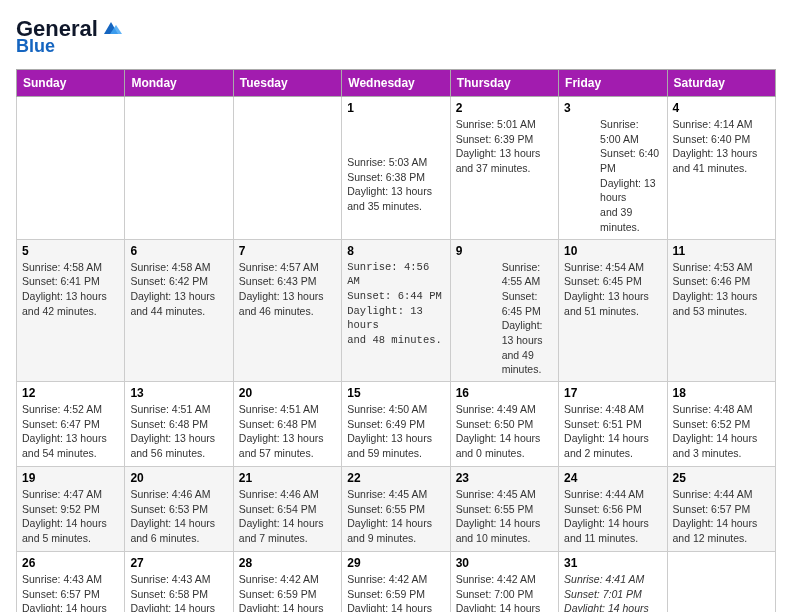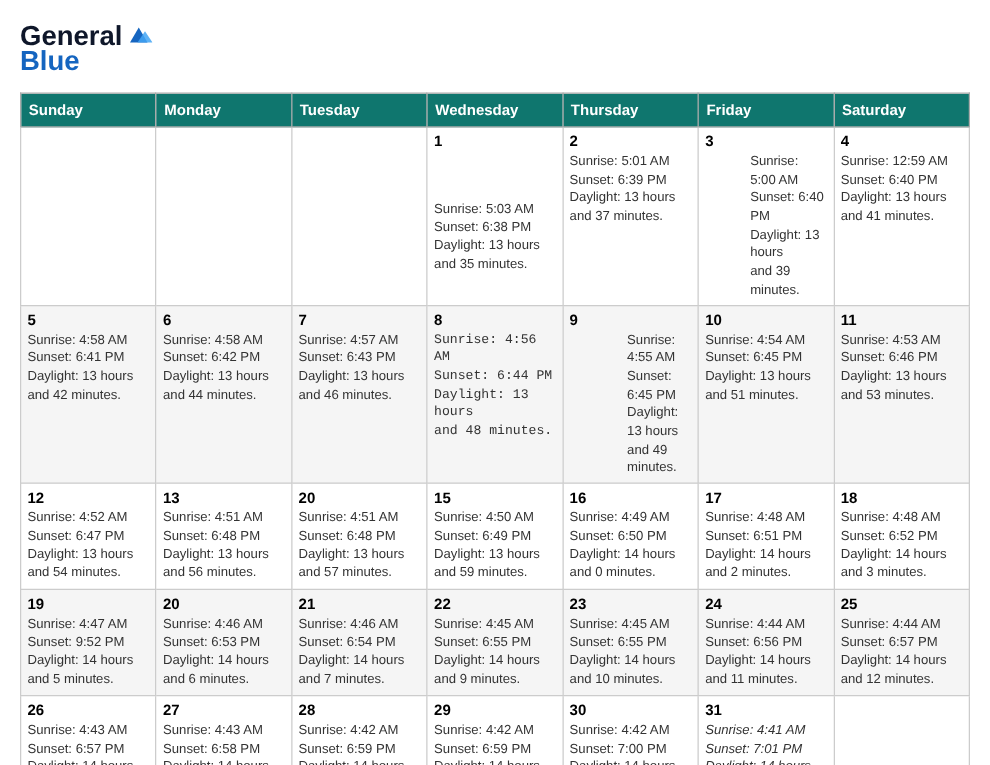--- a/index.html
+++ b/index.html
@@ -32,21 +32,21 @@
     .subtitle {
       font-size: 15px;
       color: #555;
     }
     .calendar {
       width: 100%;
       border-collapse: collapse;
       font-size: 11px;
     }
     .calendar th {
-      background-color: #0f766e;
+      background-color: #a21caf;
       color: #fff;
       text-align: left;
       padding: 6px 6px;
       font-size: 12px;
       font-weight: bold;
       border: 1px solid #aaa;
     }
     .calendar td {
       border: 1px solid #ccc;
       vertical-align: top;
@@ -76,21 +76,21 @@
 
 <div class="header">
   <div class="logo">
     <div style="display:flex;align-items:center;gap:2px;">
       <span style="font-size:22px;font-weight:bold;color:#0f172a;">General</span>
       <svg width="22" height="18" viewBox="0 0 22 18">
         <polygon points="4,14 11,2 18,14" fill="#1565c0"></polygon>
         <polygon points="10,14 16,5 22,14" fill="#42a5f5" opacity="0.85"></polygon>
       </svg>
     </div>
-    <span style="font-size:22px;font-weight:bold;color:#1565c0;margin-top:-6px;">Blue</span>
+    <span style="font-size:18px;font-weight:bold;color:#1565c0;margin-top:-6px;">Blue</span>
   </div>
   <div class="title-block">
     <div class="month-title"></div>
     <div class="subtitle"></div>
   </div>
 </div>
 
 <table class="calendar">
   <thead>
     <tr>
@@ -124,21 +124,21 @@
         </td>
         <td>
           <div class="day-num">3</div>
           <div class="day-info" style="white-space: pre-line; margin-left: 36px;">Sunrise: 5:00 AM
 Sunset: 6:40 PM
 Daylight: 13 hours
 and 39 minutes.</div>
         </td>
         <td>
           <div class="day-num">4</div>
-          <div class="day-info" style="white-space: pre-line;">Sunrise: 12:59 AM
+          <div class="day-info" style="white-space: pre-line;">Sunrise: 4:14 AM
 Sunset: 6:40 PM
 Daylight: 13 hours
 and 41 minutes.</div>
         </td>
       </tr>
       <tr>
         <td>
           <div class="day-num">5</div>
           <div class="day-info" style="white-space: pre-line;">Sunrise: 4:58 AM
 Sunset: 6:41 PM

